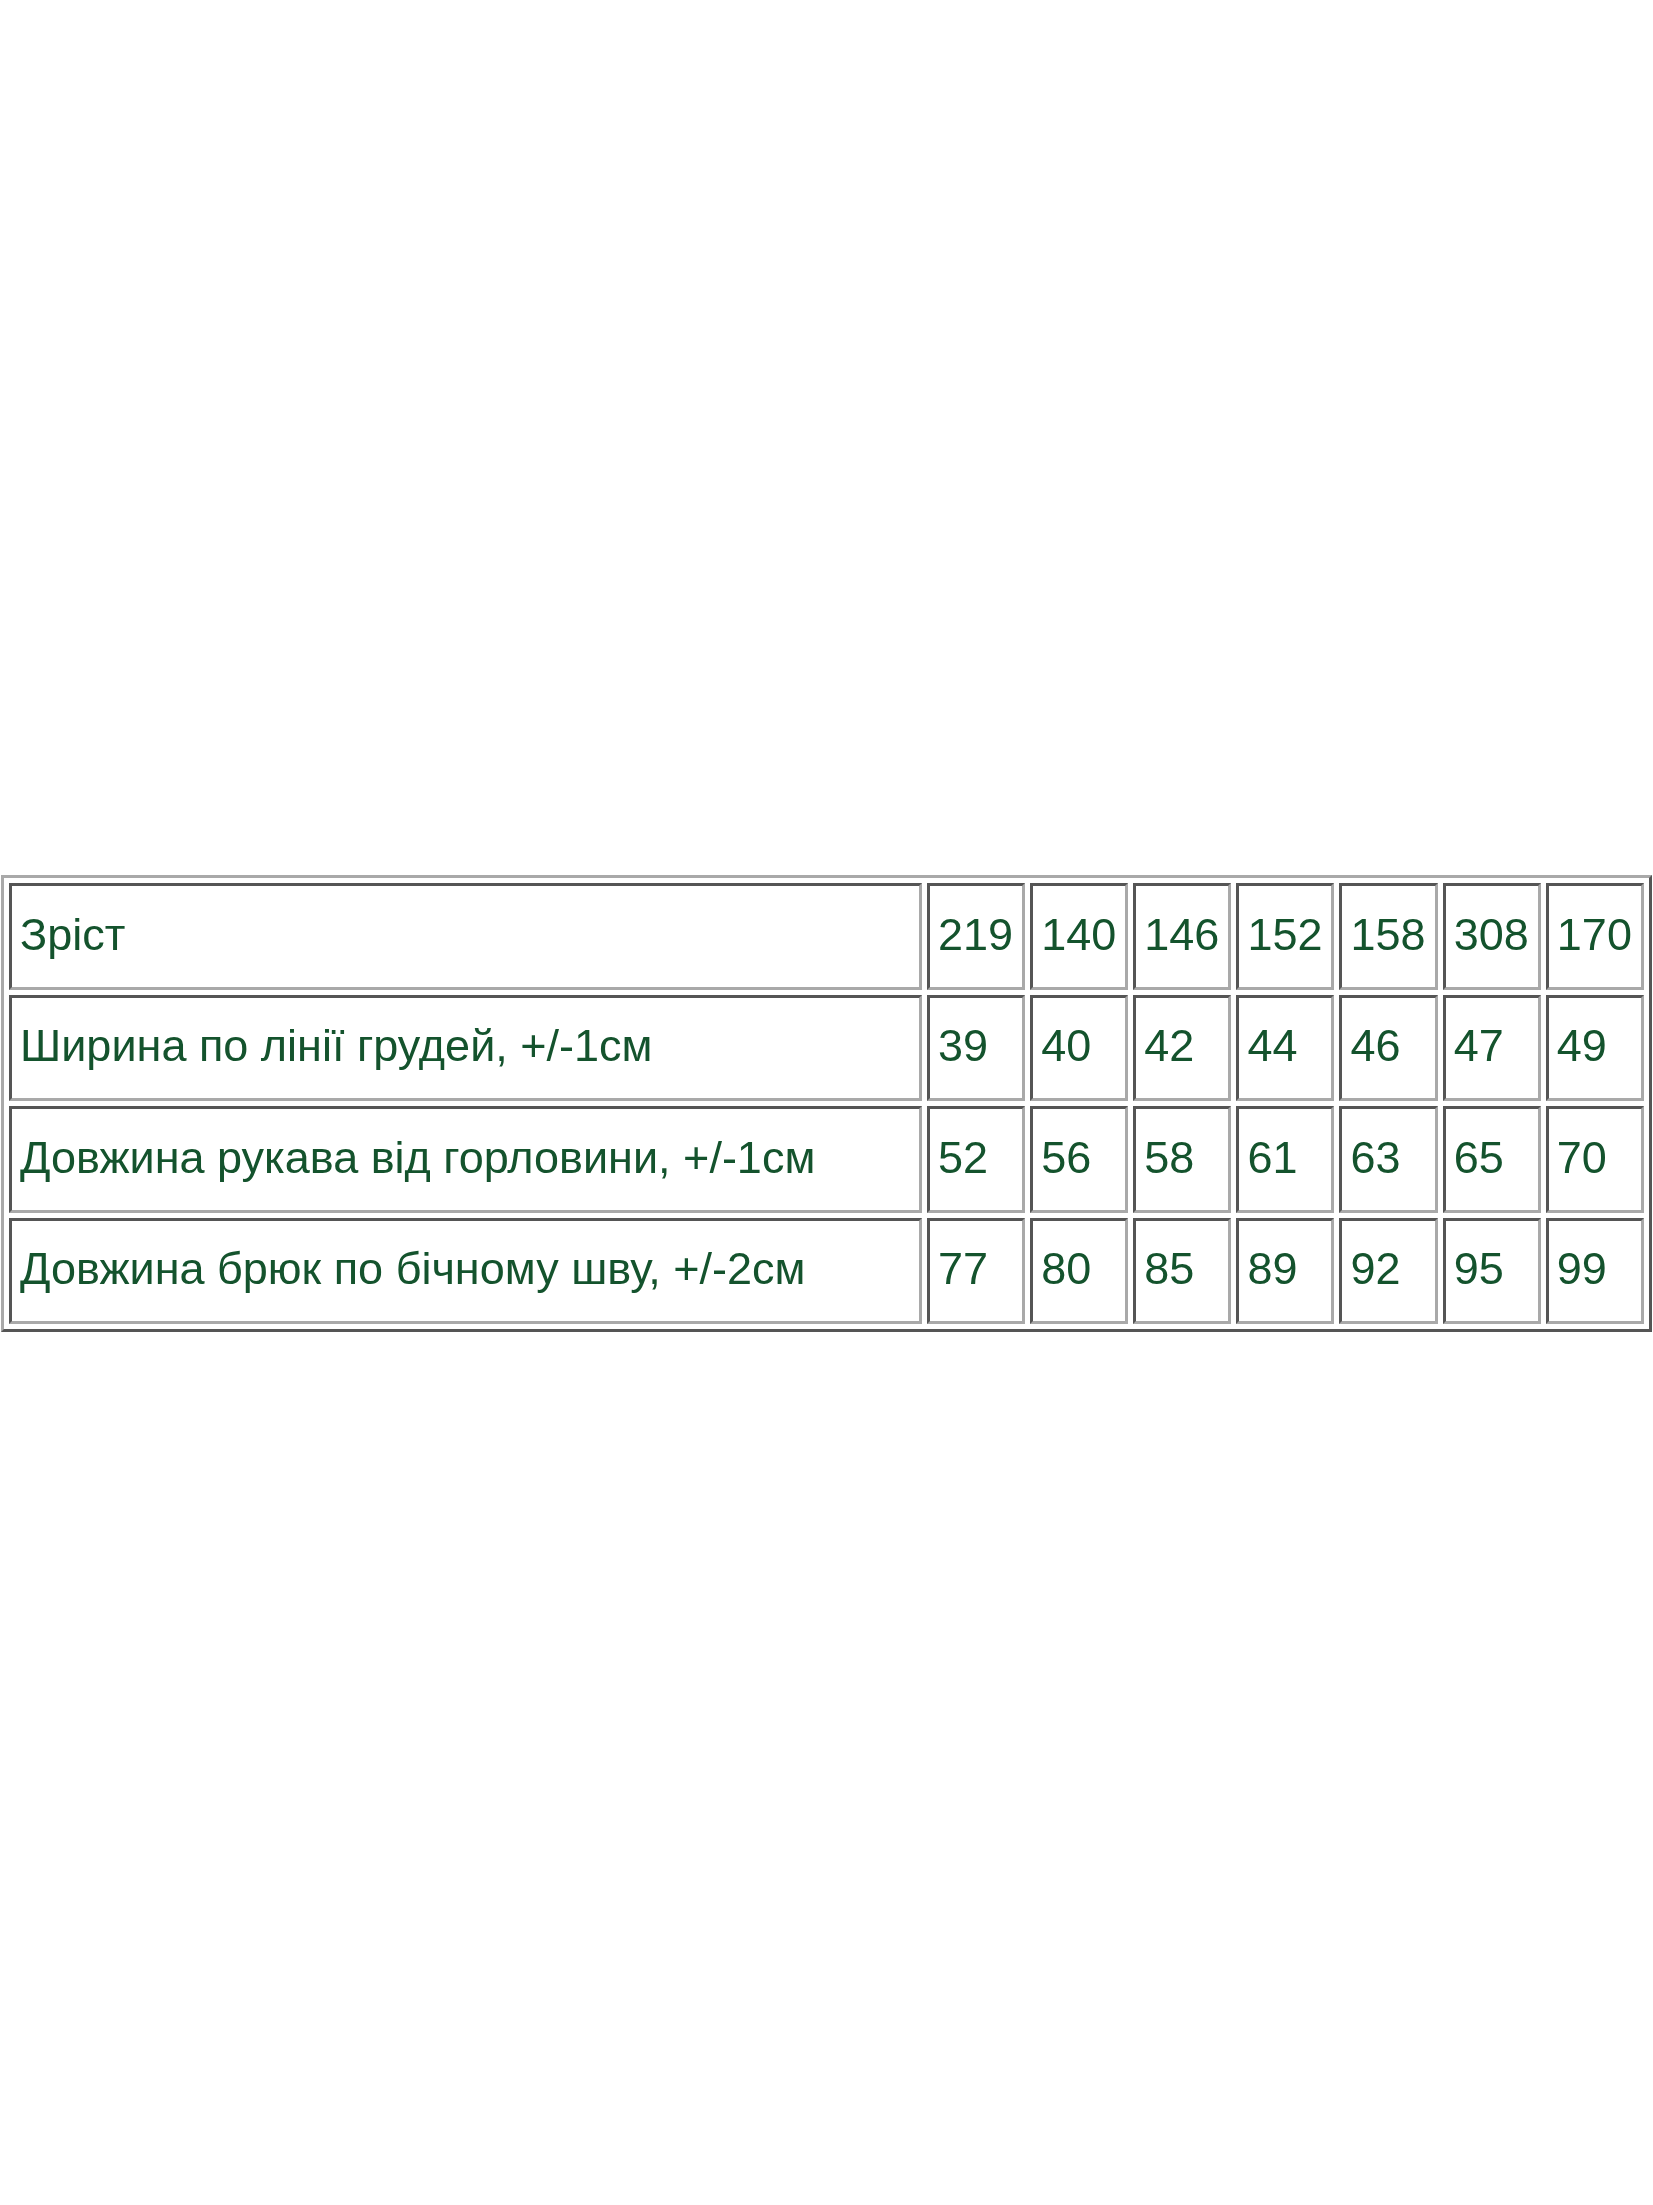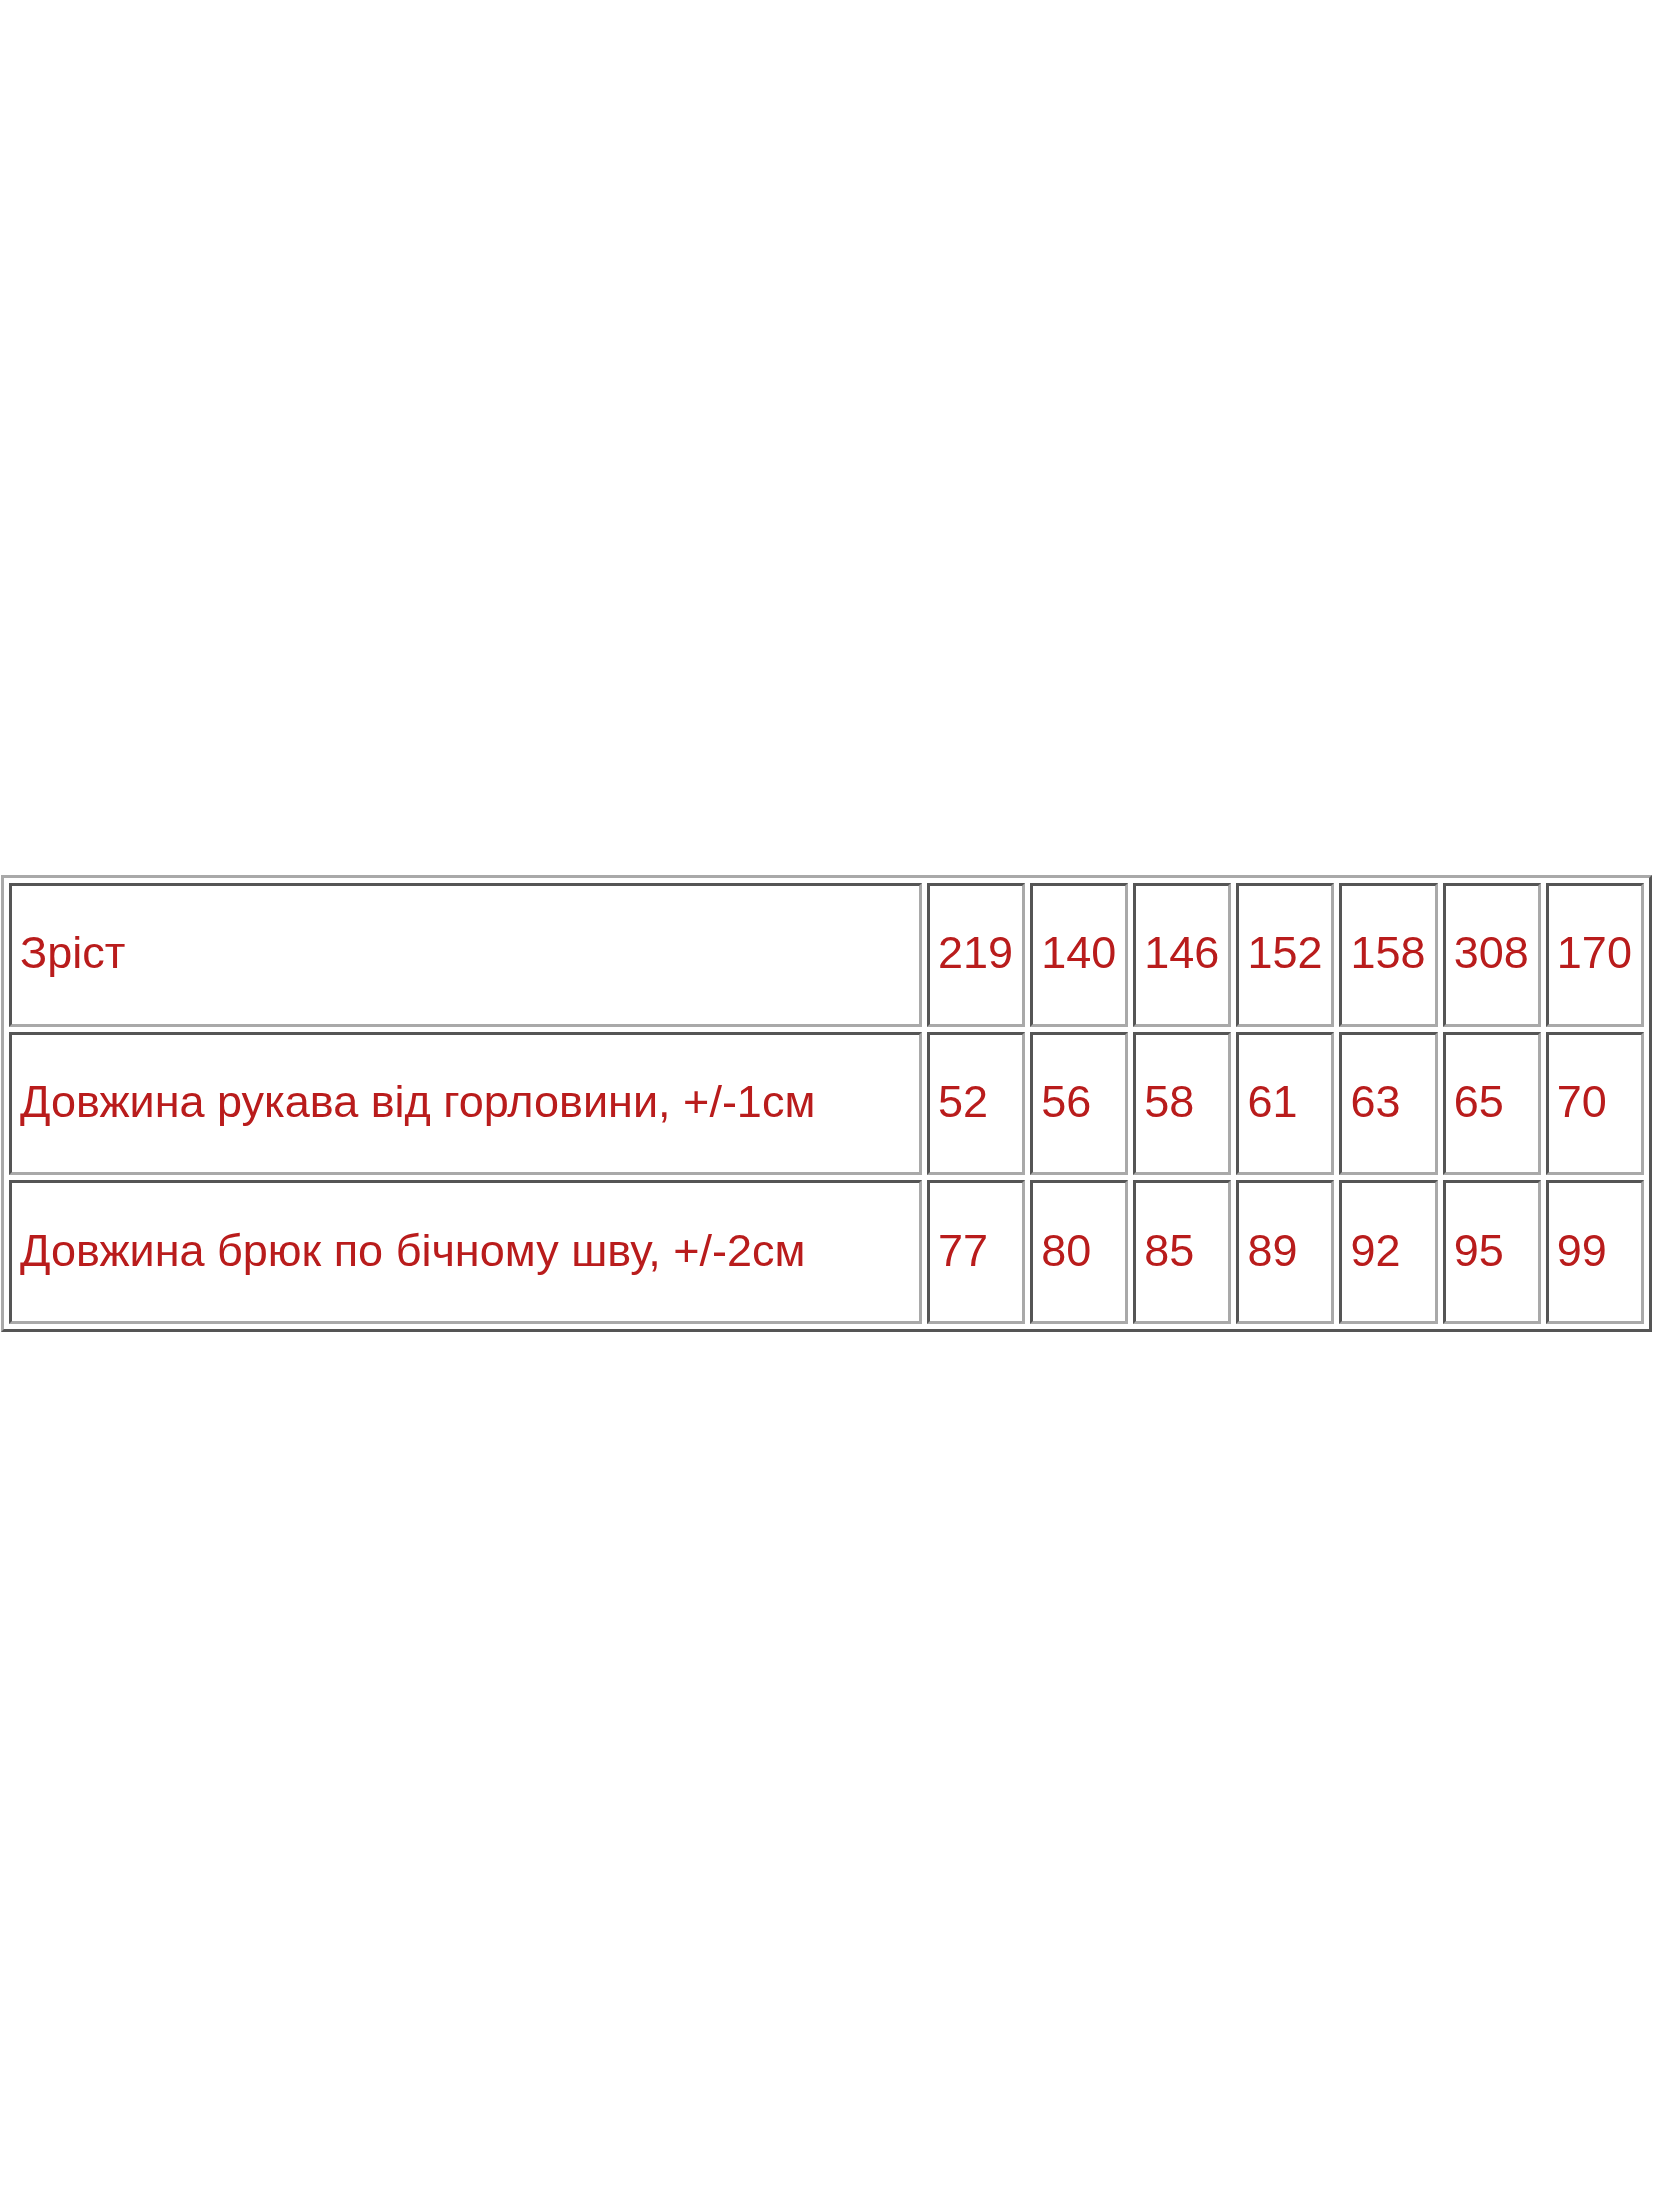--- a/index.html
+++ b/index.html
@@ -20,21 +20,21 @@
     top: 875px;
     width: 1651px;
     height: 457px;
     table-layout: fixed;
     border-collapse: separate;
     border-spacing: 5.7px;
     border: 3.3px outset #a9a9a9;
     background: #ffffff;
     font-family: "Liberation Sans", sans-serif;
     font-size: 45px;
-    color: #b91c1c;
+    color: #14532d;
   }
   table.size-chart td {
     box-sizing: border-box;
     border: 3.3px inset #a9a9a9;
     background: #ffffff;
     vertical-align: middle;
     white-space: nowrap;
     overflow: hidden;
     padding: 0 3.3px 3.3px 8.2px;
     line-height: 1.1;
@@ -64,20 +64,30 @@
         <td class="label-cell">Зріст</td>
         <td>219</td>
         <td>140</td>
         <td>146</td>
         <td>152</td>
         <td>158</td>
         <td>308</td>
         <td>170</td>
       </tr>
       <tr>
+        <td class="label-cell">Ширина по лінії грудей, +/-1см</td>
+        <td>39</td>
+        <td>40</td>
+        <td>42</td>
+        <td>44</td>
+        <td>46</td>
+        <td>47</td>
+        <td>49</td>
+      </tr>
+      <tr>
         <td class="label-cell">Довжина рукава від горловини, +/-1см</td>
         <td>52</td>
         <td>56</td>
         <td>58</td>
         <td>61</td>
         <td>63</td>
         <td>65</td>
         <td>70</td>
       </tr>
       <tr>

